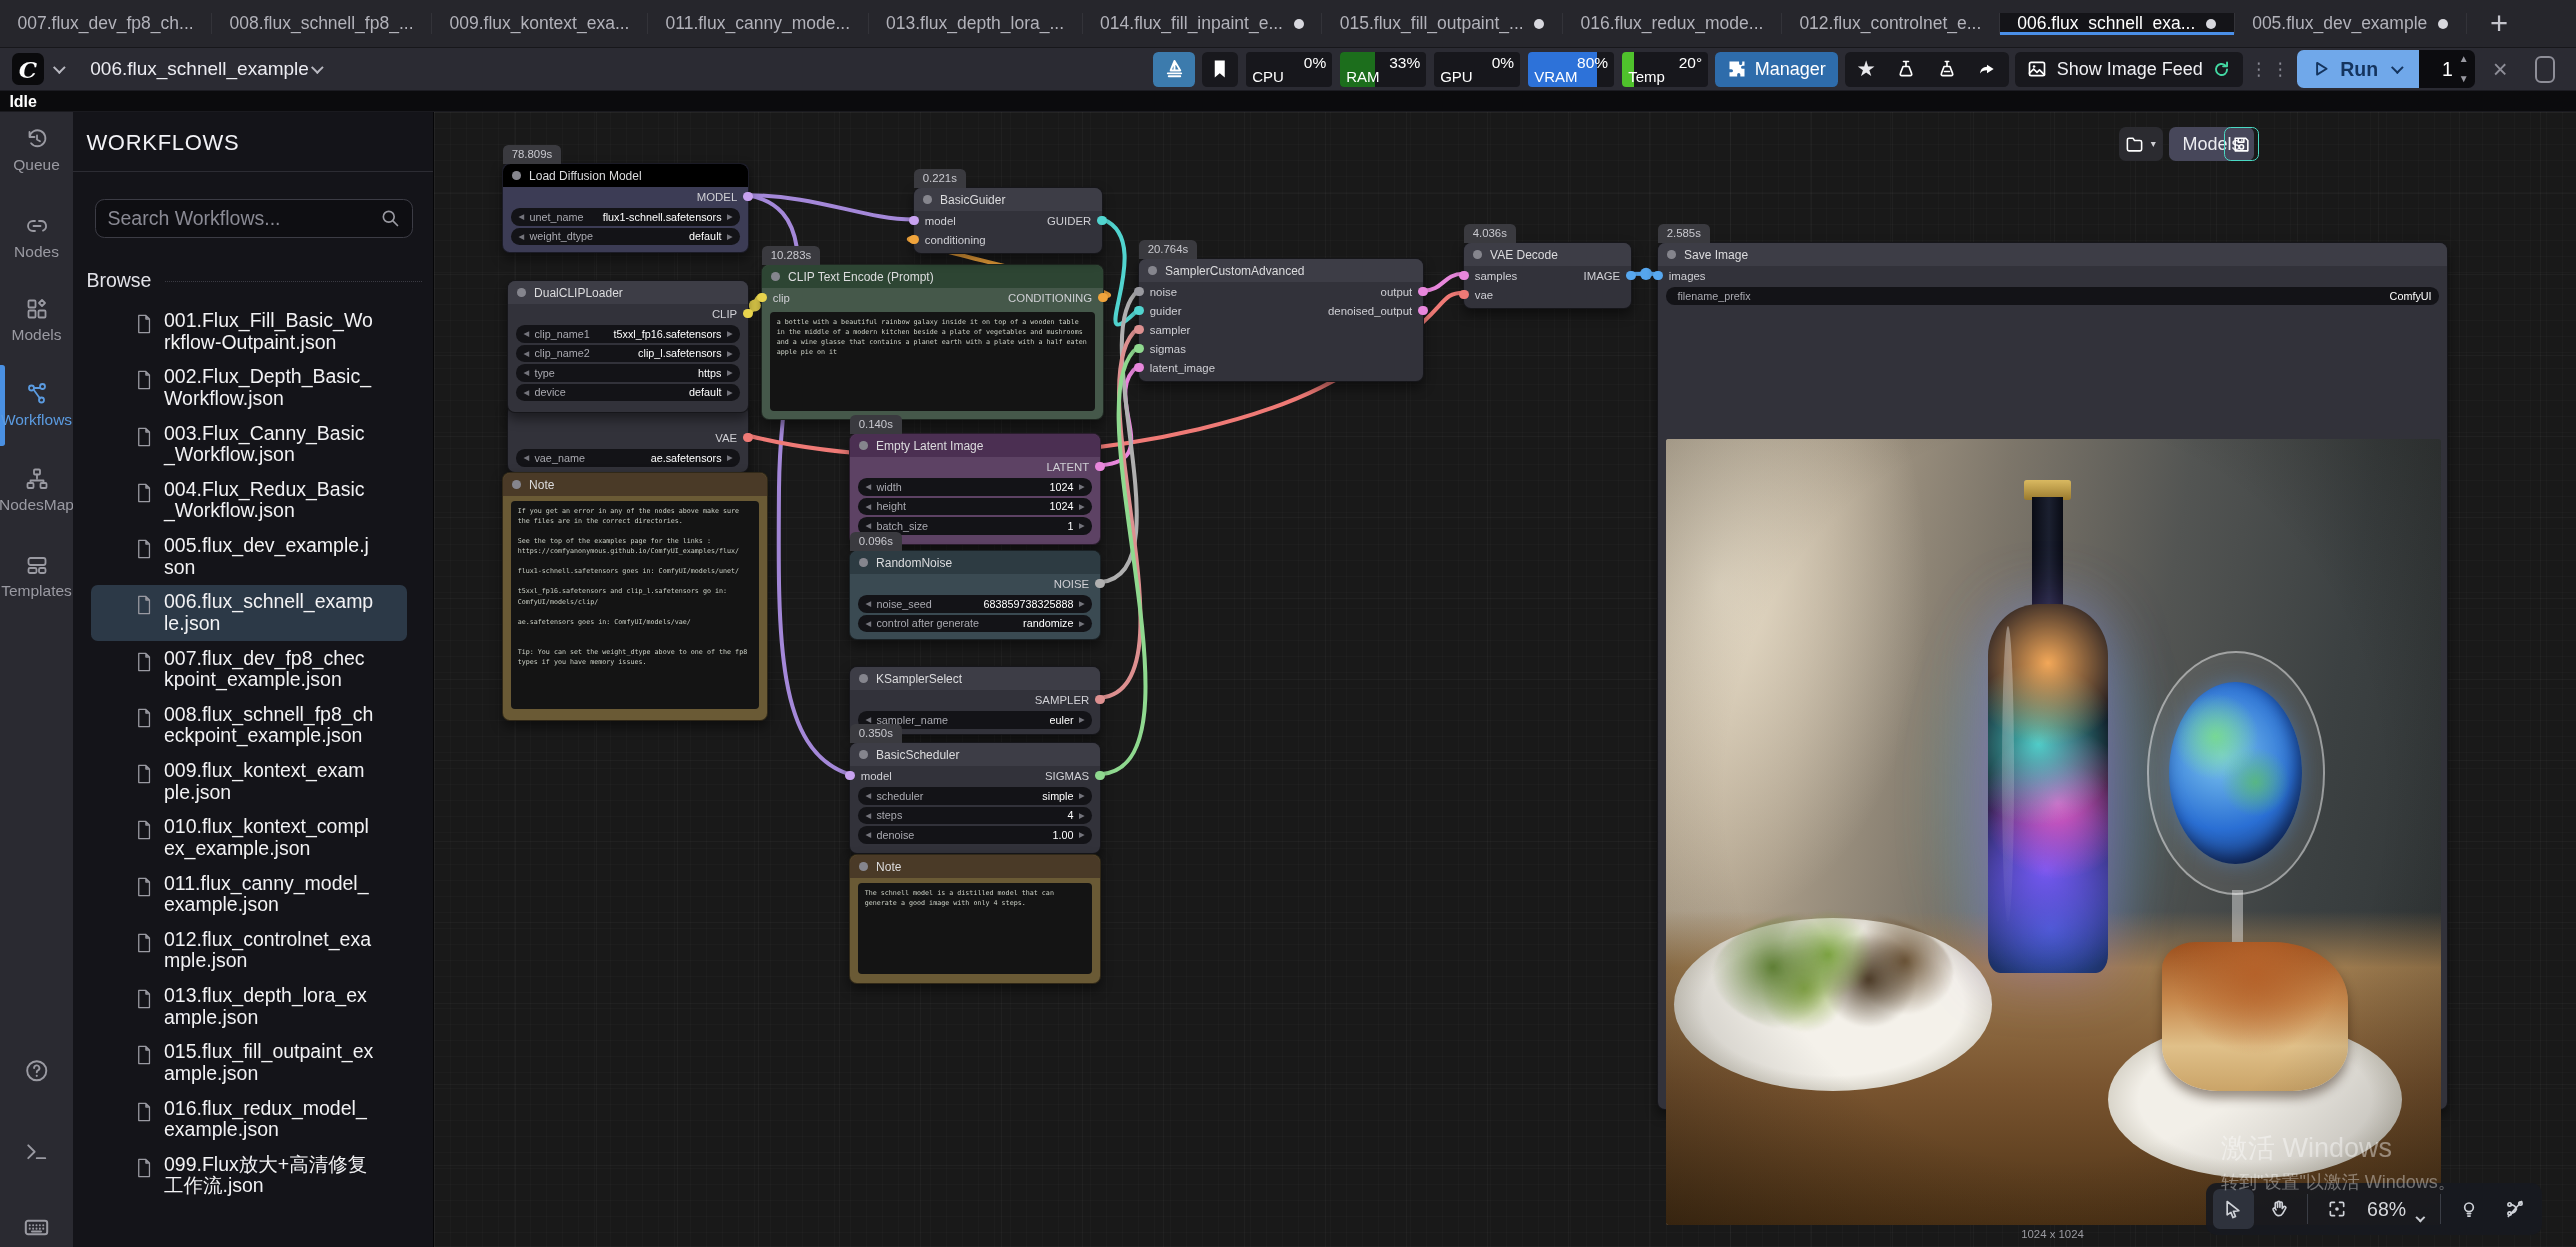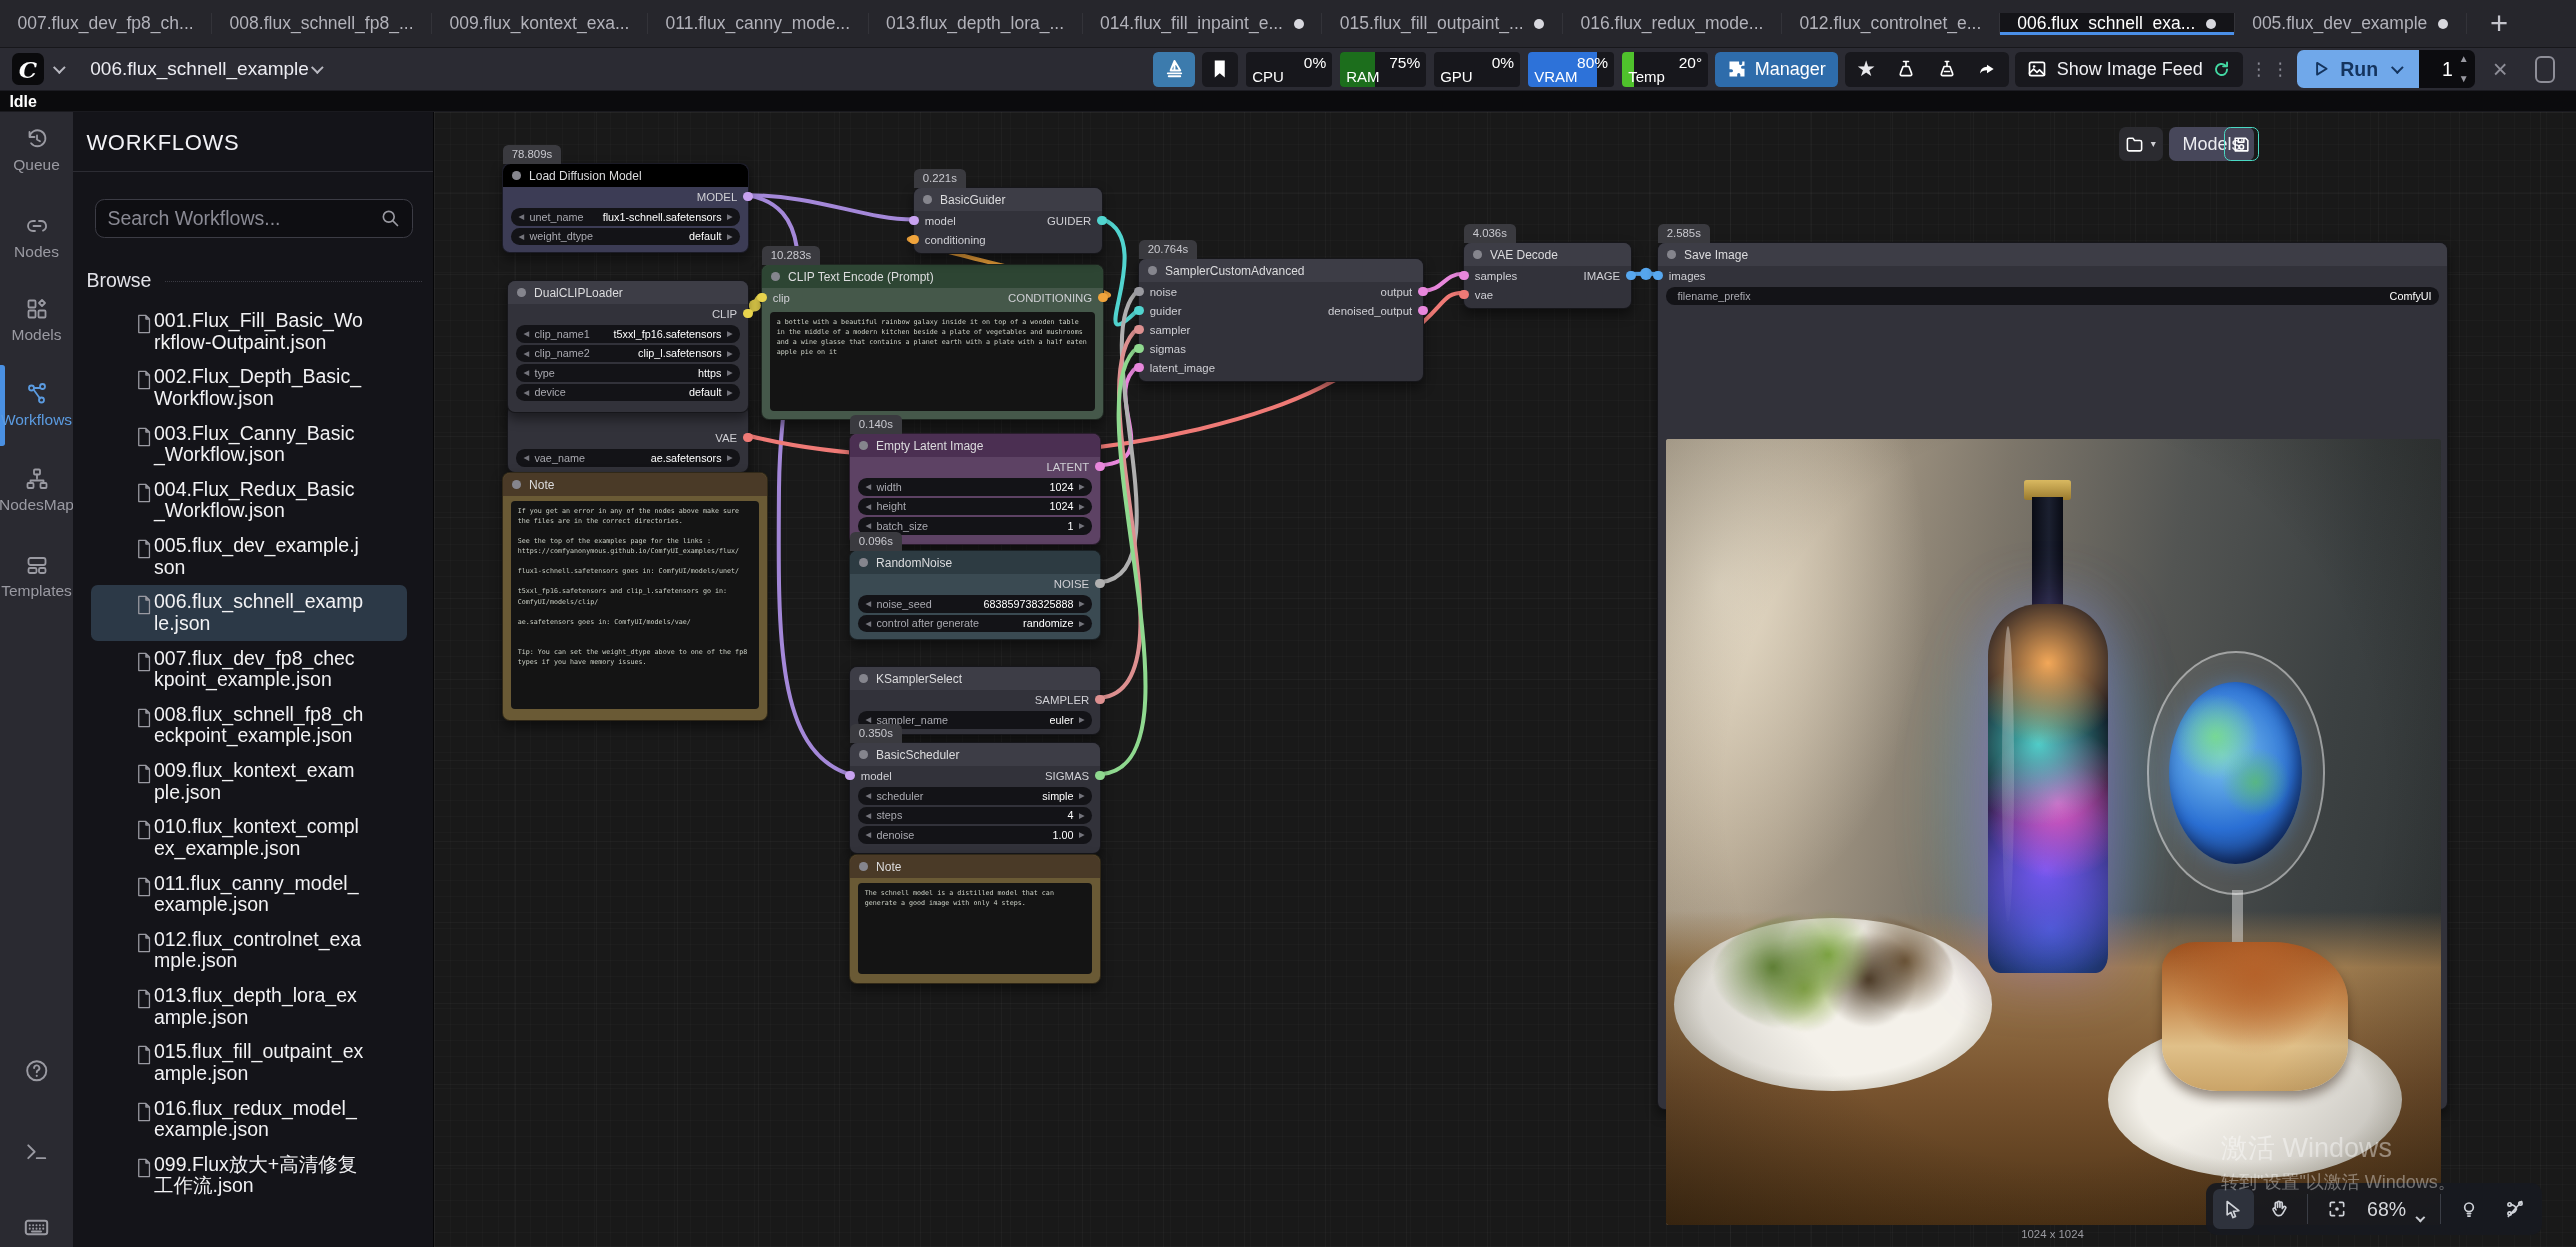--- a/index.html
+++ b/index.html
@@ -64,21 +64,21 @@
   .panel-title{font-size:22px;color:#f2f2f6;letter-spacing:0.7px;margin:17.5px 0 15px 13.4px}
   .panel-div{border-top:0.7px solid #2c2c33}
   .searchbox{margin:27px 20px 0 21.5px;height:39px;border:1.3px solid #3c3c45;border-radius:9.4px;
     background:#0e0e12;display:flex;align-items:center;padding:0 12px}
   .searchbox input{flex:1;background:transparent;border:none;outline:none;color:#dcdce2;
     font-size:19.5px;font-family:"Liberation Sans",sans-serif}
   .searchbox input::placeholder{color:#8a8a94}
   .browse{display:flex;align-items:center;gap:13.4px;margin:31px 10.8px 0 13.4px;color:#e2e2e8;font-size:19.5px}
   .browse::after{content:"";flex:1;border-top:1.3px dotted #3a3a42;margin-top:2.7px}
   .flist{margin:12px 0 0 17.5px;width:316px;display:flex;flex-direction:column}
-  .fitem{display:flex;gap:2px;padding:6.7px 5.4px 6.7px 44px;border-radius:6.7px;align-items:flex-start}
+  .fitem{display:flex;gap:12px;padding:6.7px 5.4px 6.7px 44px;border-radius:6.7px;align-items:flex-start}
   .fitem .ficon{flex:0 0 auto;margin-top:4px}
   .fitem .fname{width:210px;font-size:19.5px;line-height:1.1;color:#f2f2f4;word-break:break-all}
   .fitem.sel{background:#2c3947}
   .rail-bottom{position:absolute;left:0;width:73px;display:flex;justify-content:center;color:#9a9aa2}
   
   .canvas{position:absolute;top:112px;left:434px;width:2142px;height:1135px;overflow:hidden;
     background:
       linear-gradient(rgba(255,255,255,.03) 0.7px,transparent 0.7px) 0 0/81px 81px,
       linear-gradient(90deg,rgba(255,255,255,.03) 0.7px,transparent 0.7px) 0 0/81px 81px,
       linear-gradient(rgba(255,255,255,.016) 0.7px,transparent 0.7px) 0 0/16px 16px,
@@ -253,21 +253,21 @@
       </svg>
   </div>
 
   <div class="monitor">
     <div class="fill" style="width:0%;background:#1c6e1c"></div>
     <span class="mvalue">0%</span>
     <span class="mlabel">CPU</span>
   </div>
   <div class="monitor">
     <div class="fill" style="width:40%;background:#1c6e1c"></div>
-    <span class="mvalue">75%</span>
+    <span class="mvalue">33%</span>
     <span class="mlabel">RAM</span>
   </div>
   <div class="monitor">
     <div class="fill" style="width:0%;background:#1c6e1c"></div>
     <span class="mvalue">0%</span>
     <span class="mlabel">GPU</span>
   </div>
   <div class="monitor">
     <div class="fill" style="width:80%;background:#2d72d9"></div>
     <span class="mvalue">80%</span>

